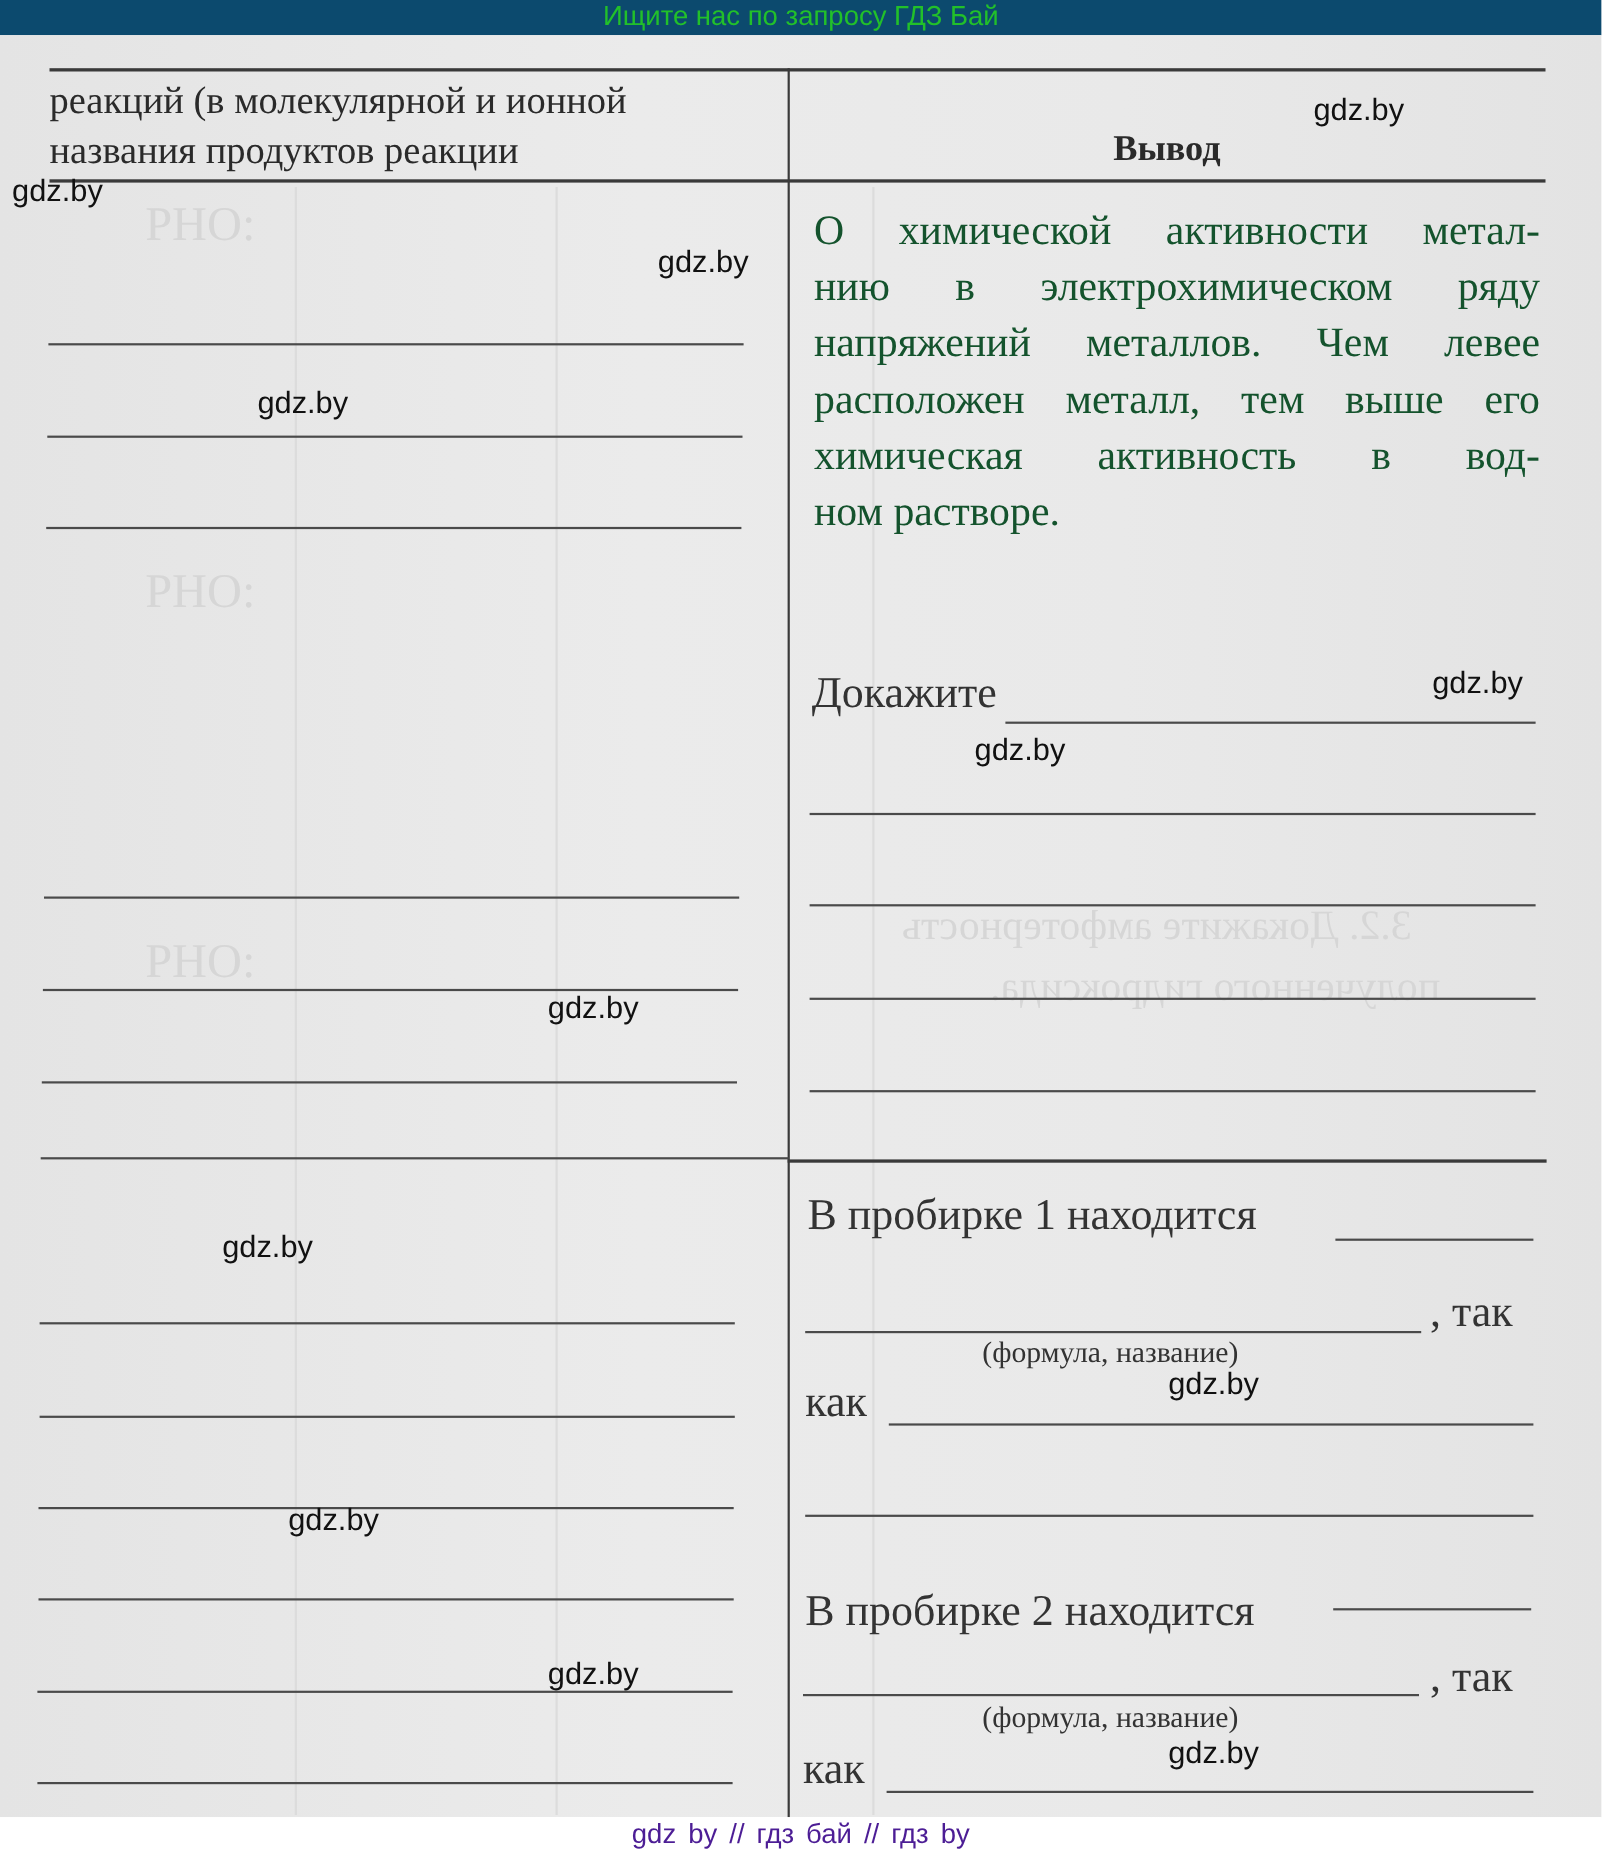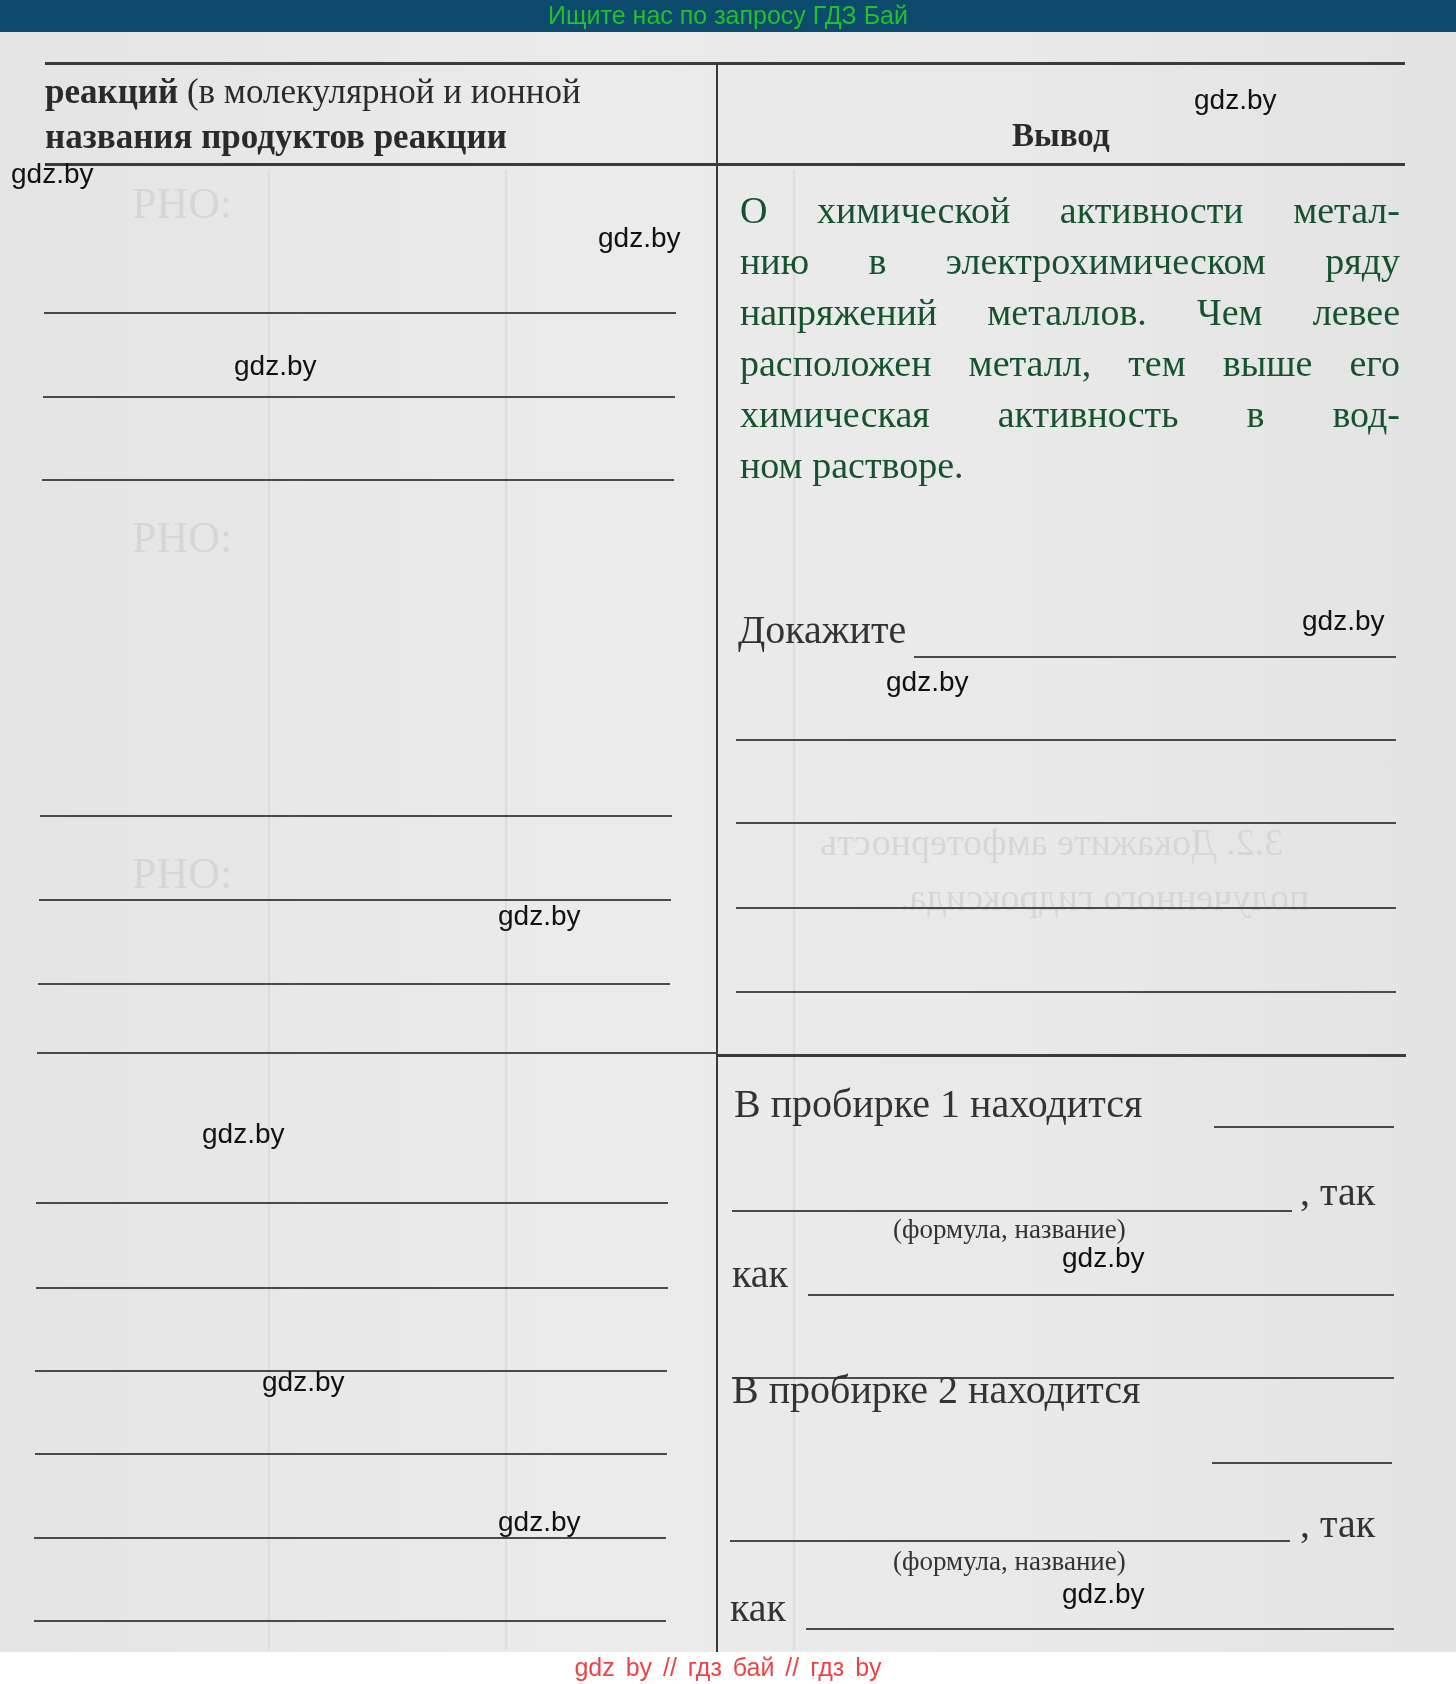--- a/index.html
+++ b/index.html
@@ -5,27 +5,27 @@
   html, body { margin:0; padding:0; }
   body { width:1456px; height:1684px; position:relative; background:#ffffff; overflow:hidden;
          font-family:"Liberation Serif", serif; color:#2a2a2a; }
   .top-banner { position:absolute; left:0; top:0; width:1456px; height:32px; background:#0c4a6e;
                 text-align:center; font-family:"Liberation Sans", sans-serif; font-size:25px;
                 line-height:30px; color:#22c02a; }
   .page { position:absolute; left:0; top:32px; width:1456px; height:1620px;
           background:linear-gradient(90deg,#e4e4e4 0%,#ebebeb 40%,#e9e9e9 70%,#e3e3e3 100%); }
   .bottom-banner { position:absolute; left:0; top:1652px; width:1456px; height:32px; background:#fff;
                    text-align:center; font-family:"Liberation Sans", sans-serif; font-size:25px;
-                   line-height:30px; color:#ef4444; word-spacing:4px; }
+                   line-height:30px; color:#4c1d95; word-spacing:4px; }
   .hline { position:absolute; height:3px; background:#3a3a3a; }
   .rule { position:absolute; height:2px; background:#4a4a4a; }
   .vline { position:absolute; width:2px; background:#3a3a3a; }
   .text { position:absolute; white-space:nowrap; }
   .hdr { font-size:35px; line-height:44px; }
-  .hdr b { font-weight:bold;text-align:right; }
+  .hdr b { font-weight:normal;text-align:right; }
   .para { position:absolute; left:740px; top:185px; width:660px; font-size:38px; line-height:51px; color:#14532d; }
   .para .ln { display:block; text-align:justify; text-align-last:justify; height:51px; }
   .para .ln.last { text-align-last:left; }
   .body-txt { font-size:40px; color:#333; }
   .small-cap { font-size:27px; color:#333; }
   .wm { position:absolute; font-family:"Liberation Sans", sans-serif; font-size:28px; color:#111; }
   .ghost { position:absolute; font-size:44px; color:#d6d6d6; white-space:nowrap; }
   .ghost-v { position:absolute; width:2px; background:#dcdcdc; }
 </style>
 </head>
@@ -76,21 +76,21 @@
 
 <div class="text body-txt" style="left:734px;top:1080px;">В пробирке 1 находится</div>
 <div class="rule" style="left:1214px;top:1126px;width:180px;"></div>
 <div class="rule" style="left:732px;top:1210px;width:560px;"></div>
 <div class="text body-txt" style="left:1300px;top:1168px;">, так</div>
 <div class="text small-cap" style="left:893px;top:1214px;">(формула, название)</div>
 <div class="text body-txt" style="left:732px;top:1250px;">как</div>
 <div class="rule" style="left:808px;top:1294px;width:586px;"></div>
 <div class="rule" style="left:732px;top:1377px;width:662px;"></div>
 
-<div class="text body-txt" style="left:732px;top:1366px;">В пробирке 2 находится</div>
+<div class="text body-txt" style="left:732px;top:1440px;">В пробирке 2 находится</div>
 <div class="rule" style="left:1212px;top:1462px;width:180px;"></div>
 <div class="rule" style="left:730px;top:1540px;width:560px;"></div>
 <div class="text body-txt" style="left:1300px;top:1500px;">, так</div>
 <div class="text small-cap" style="left:893px;top:1546px;">(формула, название)</div>
 <div class="text body-txt" style="left:730px;top:1584px;">как</div>
 <div class="rule" style="left:806px;top:1628px;width:588px;"></div>
 
 <div class="rule" style="left:44px;top:312px;width:632px;"></div>
 <div class="rule" style="left:43px;top:396px;width:632px;"></div>
 <div class="rule" style="left:42px;top:479px;width:632px;"></div>

